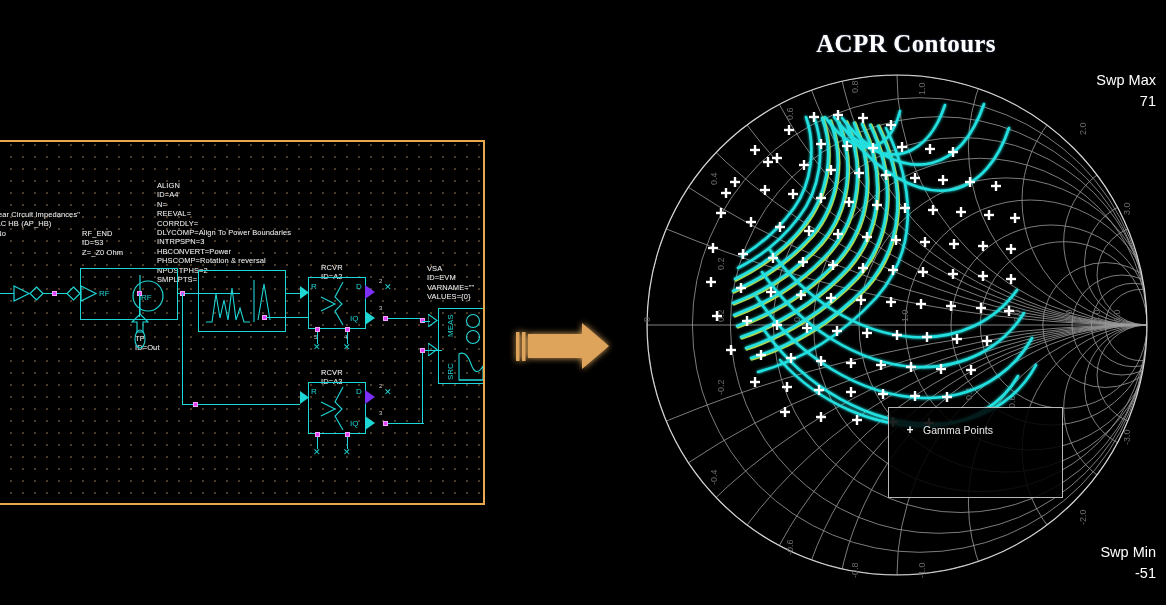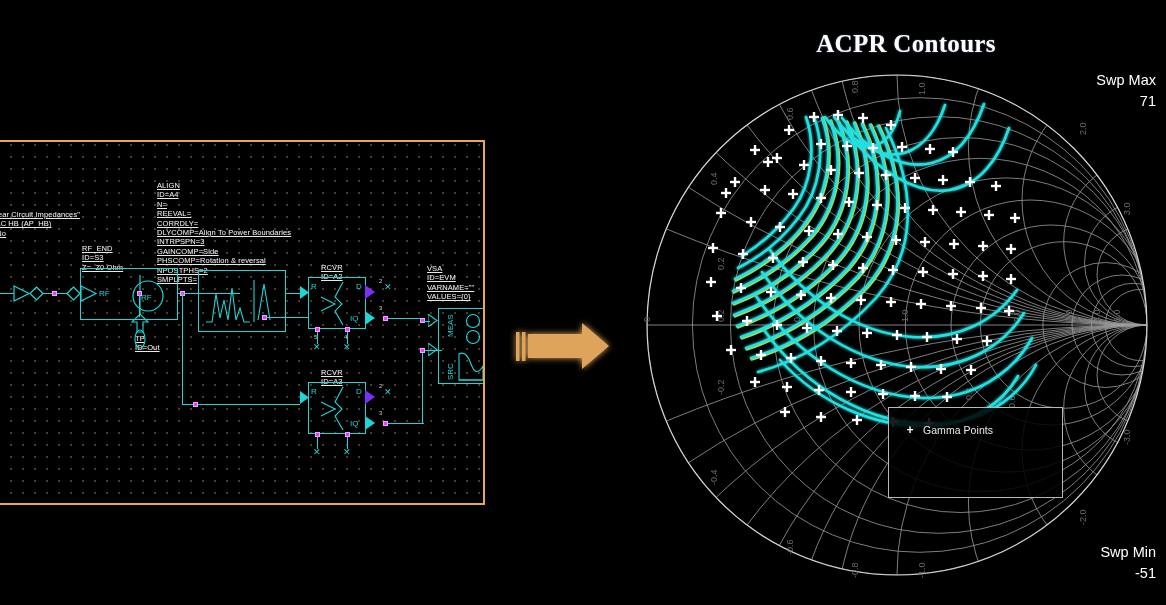--- a/index.html
+++ b/index.html
@@ -46,21 +46,20 @@
   }
   .ctext {
     position: absolute;
     color: #e9e9e9;
     font-family: "Liberation Sans", sans-serif;
     font-size: 7.5px;
     line-height: 9.4px;
     white-space: pre;
     letter-spacing: 0.1px;
     text-shadow: 0 0 1px rgba(255,255,255,.25);
-    text-decoration: underline;
   }
   .cblock {
     position: absolute;
     border: 1.3px solid #1fd6d6;
     box-sizing: border-box;
   }
   .cwire {
     position: absolute;
     background: #1fd6d6;
   }
@@ -193,23 +192,23 @@
 </head>
 <body>
 
 <div id="root">
 
   <div id="circuit-clip">
   <div id="circuit-panel">
 
     <div class="ctext" style="left:152px; top:68px;"><span>Measure Nonlinear Circuit Impedances"</span><br><span>Simulator=APLAC HB (AP_HB)</span><br><span>HBCONVERT=No</span><br><br></div>
 
-    <div class="ctext" style="left:290px; top:102px;"><span>RF_END</span><br><span>ID=S3</span><br><span>Z=_Z0 Ohm</span></div>
-
-    <div class="ctext" style="left:365px; top:39px;"><span>ALIGN</span><br><span>ID=A4</span><br><span>N=</span><br><span>REEVAL=</span><br><span>CORRDLY=</span><br><span>DLYCOMP=Align To Power Boundaries</span><br><span>INTRPSPN=3</span><br><span>GAINCOMP=Side</span><br><span>PHSCOMP=Rotation &amp; reversal</span><br><span>NPOSTPHS=2</span><br><span>SMPLPTS=</span></div>
+    <div class="ctext" style="left:290px; top:87px;"><span>RF_END</span><br><span>ID=S3</span><br><span>Z=_Z0 Ohm</span></div>
+
+    <div class="ctext" style="left:365px; top:39px;"><span>ALIGN</span><br><span>ID=A4</span><br><span>N=</span><br><span>REEVAL=</span><br><span>CORRDLY=</span><br><span>DLYCOMP=Align To Power Boundaries</span><br><span>INTRPSPN=3</span><br><span>HBCONVERT=Power</span><br><span>PHSCOMP=Rotation &amp; reversal</span><br><span>NPOSTPHS=2</span><br><span>SMPLPTS=</span></div>
 
     <div class="ctext" style="left:343px; top:192px;"><span>TP</span><br><span>ID=Out</span></div>
 
     <div class="ctext" style="left:529px; top:121px;"><span>RCVR</span><br><span>ID=A2</span></div>
 
     <div class="ctext" style="left:529px; top:226px;"><span>RCVR</span><br><span>ID=A3</span></div>
 
     <div class="ctext" style="left:635px; top:122px;"><span>VSA</span><br><span>ID=EVM</span><br><span>VARNAME=""</span><br><span>VALUES={0}</span></div>
 
     <div class="cwire h" style="left:208px; top:151px; width:14px;"></div>

